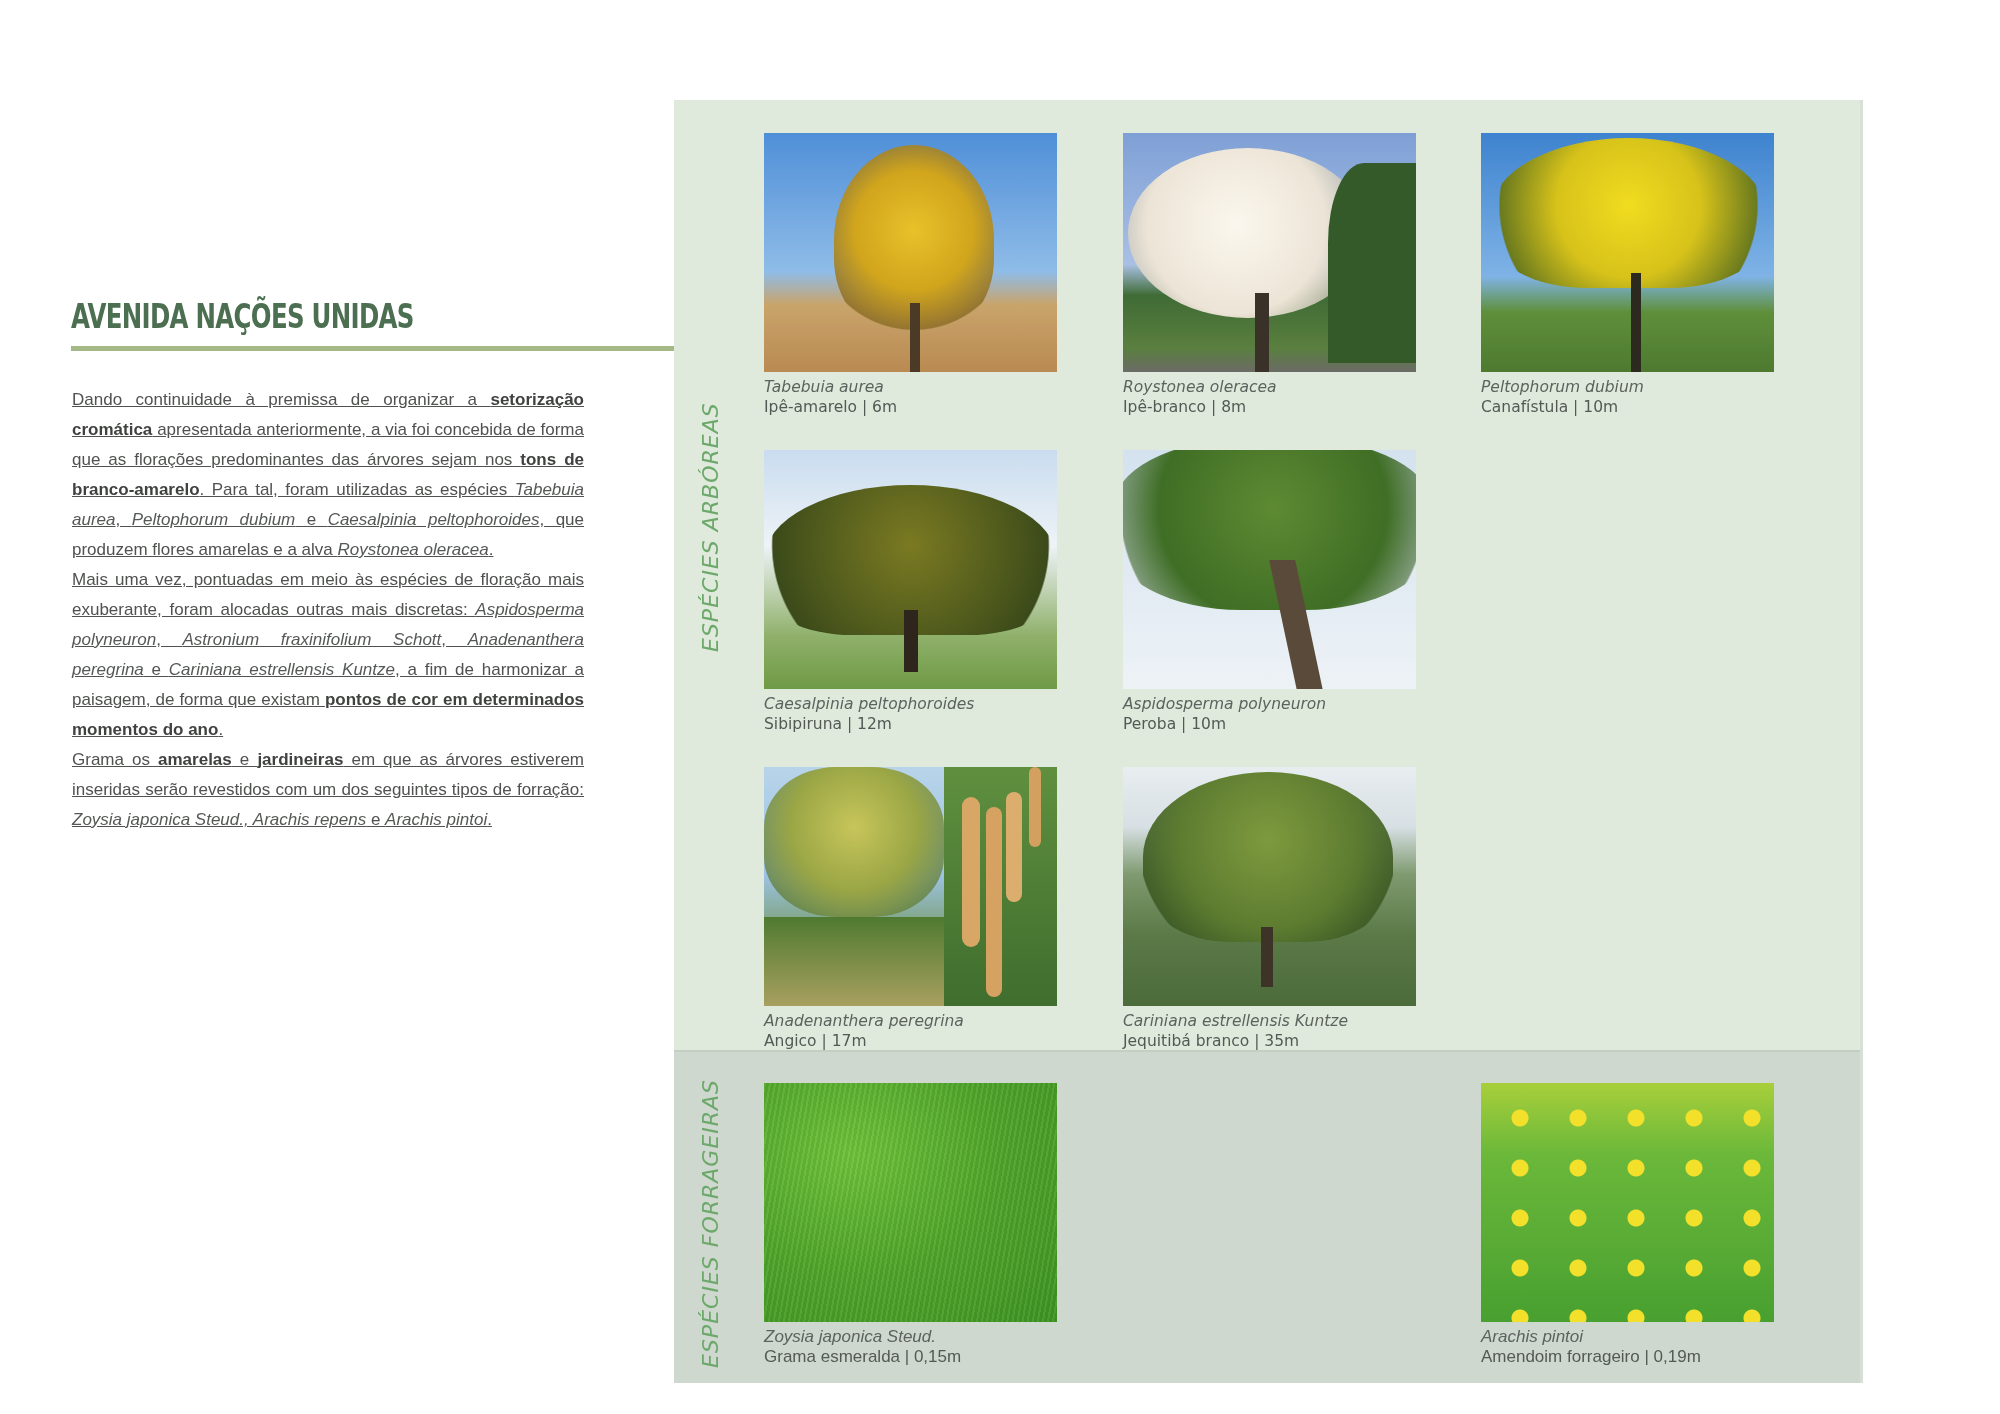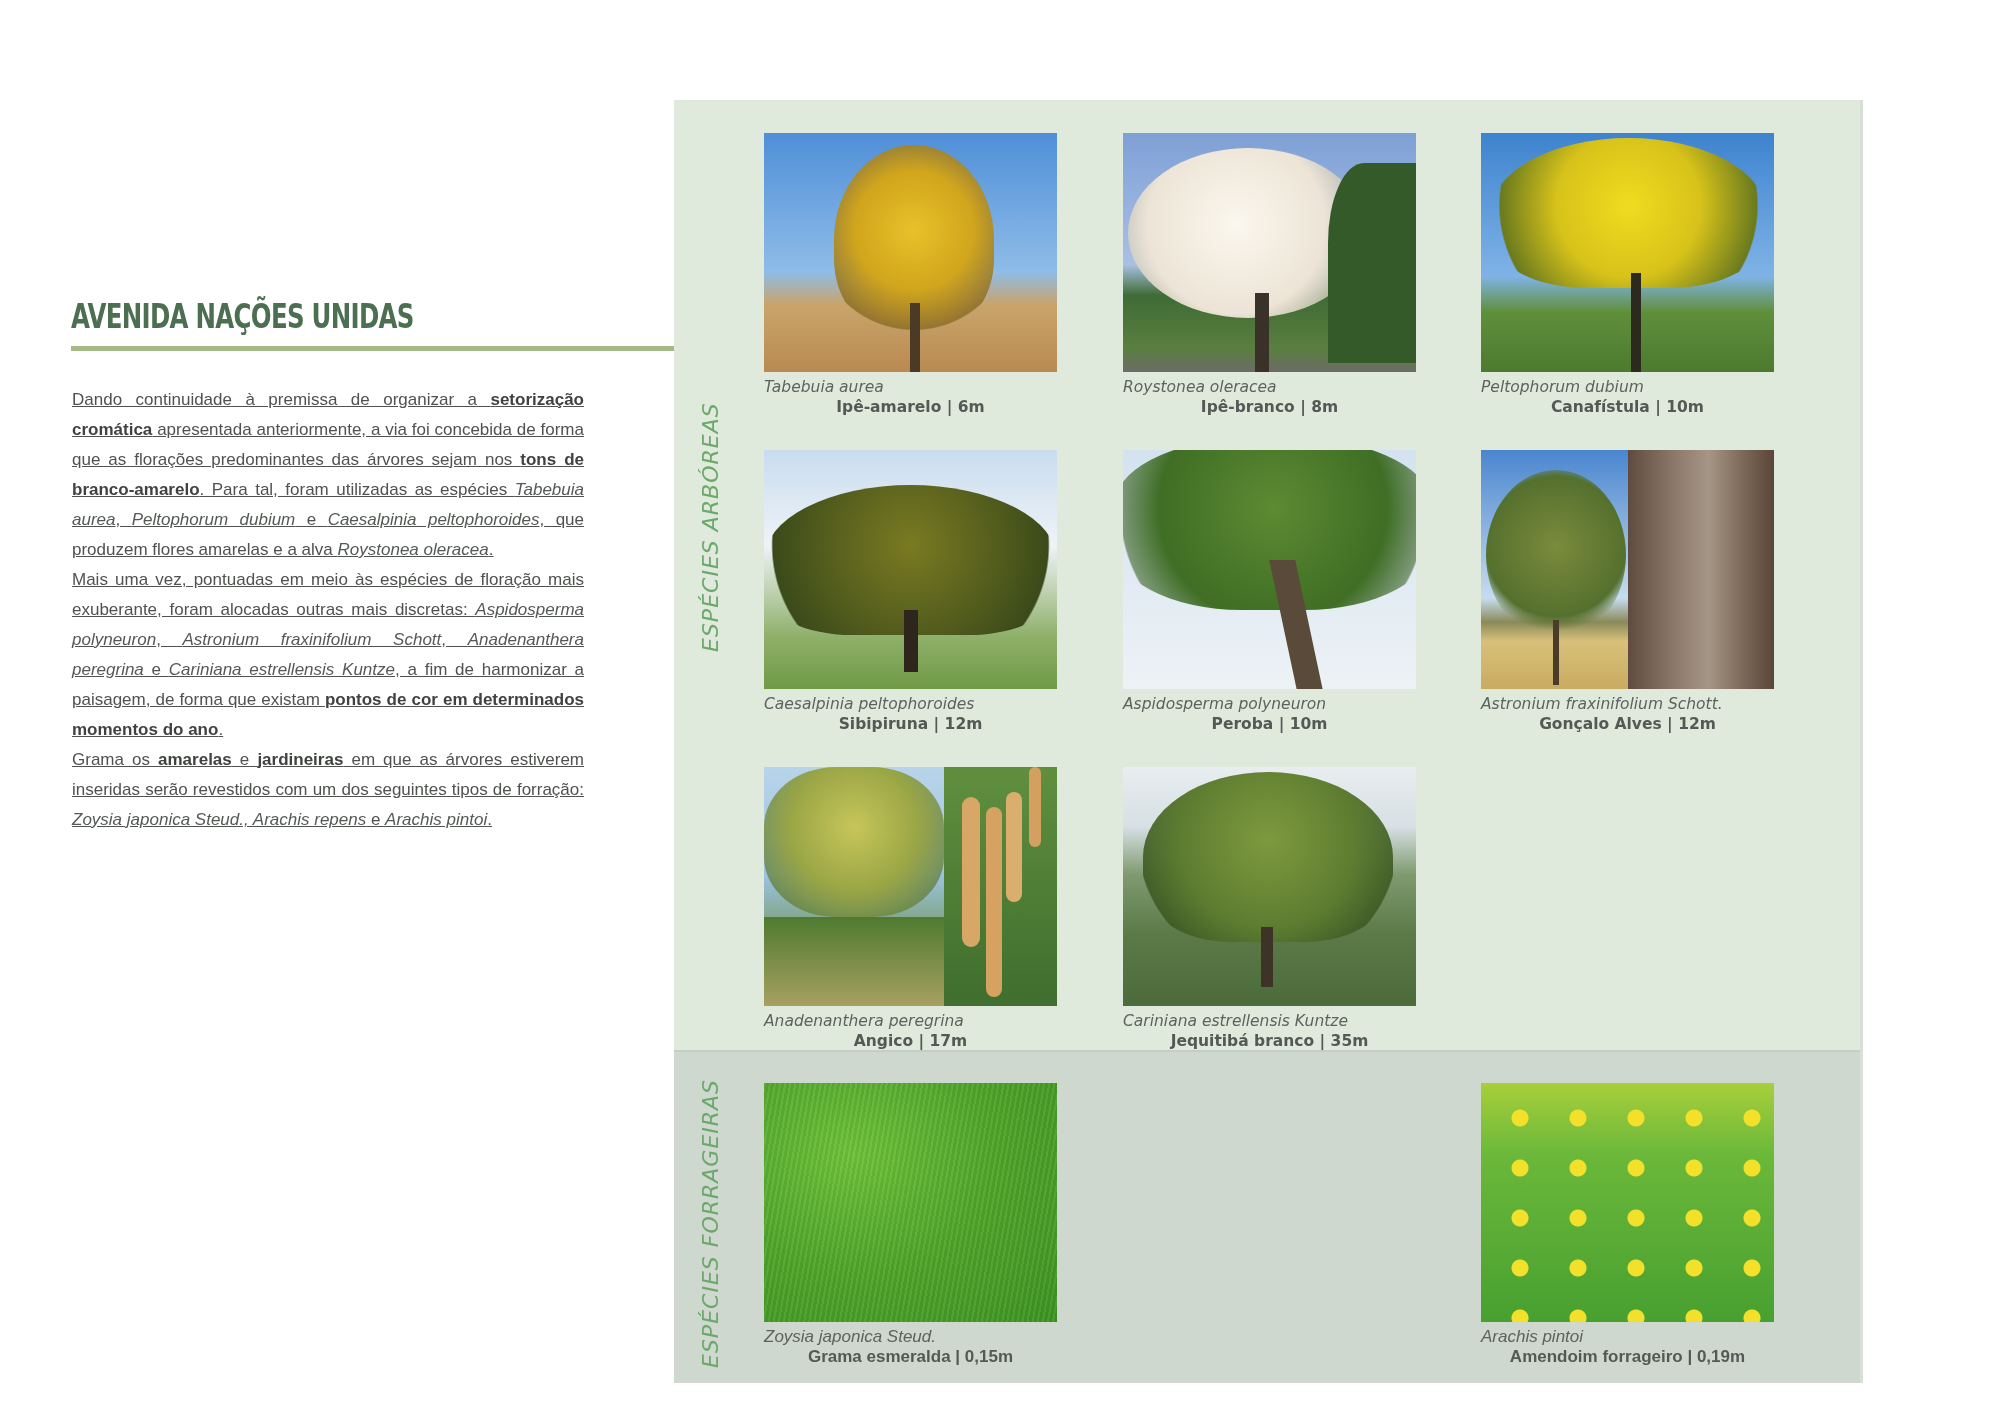--- a/index.html
+++ b/index.html
@@ -38,22 +38,22 @@
   .vlabel.trees { left:24px; top:552px; }
   .vlabel.forage { left:24px; top:1268px; }
 
   .card { position:absolute; width:293px; }
   .photo { width:293px; height:239px; position:relative; overflow:hidden; }
   .cap-sci {
     margin-top:5px; font-family:"DejaVu Sans", sans-serif; font-style:italic;
     font-size:15.5px; line-height:20px; color:#5d625e; white-space:nowrap;
   }
   .cap-common {
-    font-family:"DejaVu Sans", sans-serif; font-weight:bold;
-    font-size:15.5px; line-height:20px; color:#545955; white-space:nowrap;text-align:center;
+    font-family:"DejaVu Sans", sans-serif; font-weight:normal;
+    font-size:15.5px; line-height:20px; color:#545955; white-space:nowrap;
   }
   .forage-cap .cap-sci, .forage-cap .cap-common { font-family:"Liberation Sans", sans-serif; font-size:17px; }
   .split { position:absolute; top:0; bottom:0; }
 </style>
 </head>
 <body>
 
 <h1 class="title">AVENIDA NAÇÕES UNIDAS</h1>
 <div class="title-rule"></div>
 
@@ -106,29 +106,20 @@
     <div class="cap-common">Sibipiruna | 12m</div>
   </div>
   <div class="card" style="left:449px; top:350px;">
     <div class="photo" style="background:linear-gradient(180deg,#d4e2ef 0%,#edf2f6 100%);">
       <div style="position:absolute;left:-10px;top:-10px;width:320px;height:170px;border-radius:40%;background:radial-gradient(circle at 50% 40%,#5d8a32 0%,#3f6e25 60%,rgba(60,100,40,0.6) 80%,rgba(0,0,0,0) 81%);"></div>
       <div style="position:absolute;left:160px;top:110px;width:26px;height:130px;background:#5a4a3a;transform:skewX(12deg);"></div>
     </div>
     <div class="cap-sci">Aspidosperma polyneuron</div>
     <div class="cap-common">Peroba | 10m</div>
   </div>
-  <div class="card" style="left:807px; top:350px;">
-    <div class="photo" style="background:linear-gradient(180deg,#4a86cf 0%,#c7dcef 62%,#8a8a5a 72%,#d8c07a 80%,#c9ab60 100%);">
-      <div style="position:absolute;left:5px;top:20px;width:140px;height:170px;border-radius:50%;background:radial-gradient(circle at 50% 45%,#7a8b3c 0%,#55702e 60%,rgba(0,0,0,0) 72%);"></div>
-      <div style="position:absolute;left:72px;top:170px;width:6px;height:65px;background:#4a3b2b;"></div>
-      <div class="split" style="left:147px; width:146px; background:linear-gradient(90deg,#5f4b3f 0%,#8a7668 30%,#a59686 55%,#7a6656 80%,#5a463a 100%);"></div>
-    </div>
-    <div class="cap-sci">Astronium fraxinifolium Schott.</div>
-    <div class="cap-common">Gonçalo Alves | 12m</div>
-  </div>
 
   <div class="card" style="left:90px; top:667px;">
     <div class="photo" style="background:linear-gradient(180deg,#b8d4ea 0%,#9cc3e3 45%,#6c8f3f 80%,#c7b877 100%);">
       <div style="position:absolute;left:0px;top:0px;width:180px;height:150px;border-radius:40%;background:radial-gradient(circle at 50% 40%,#c7c55a 0%,#9aa645 50%,rgba(90,120,50,0.7) 80%,rgba(0,0,0,0) 81%);"></div>
       <div style="position:absolute;left:0;top:150px;width:180px;height:89px;background:linear-gradient(180deg,#4f7a30,#a8a060);"></div>
       <div class="split" style="left:180px; width:113px; background:linear-gradient(180deg,#5f8f3e 0%,#3f6e2e 100%);">
         <div style="position:absolute;left:18px;top:30px;width:18px;height:150px;border-radius:9px;background:#d9a765;"></div>
         <div style="position:absolute;left:42px;top:40px;width:16px;height:190px;border-radius:8px;background:#d6a262;"></div>
         <div style="position:absolute;left:62px;top:25px;width:16px;height:110px;border-radius:8px;background:#dcae6e;"></div>
         <div style="position:absolute;left:85px;top:0px;width:12px;height:80px;border-radius:6px;background:#d4a060;"></div>

